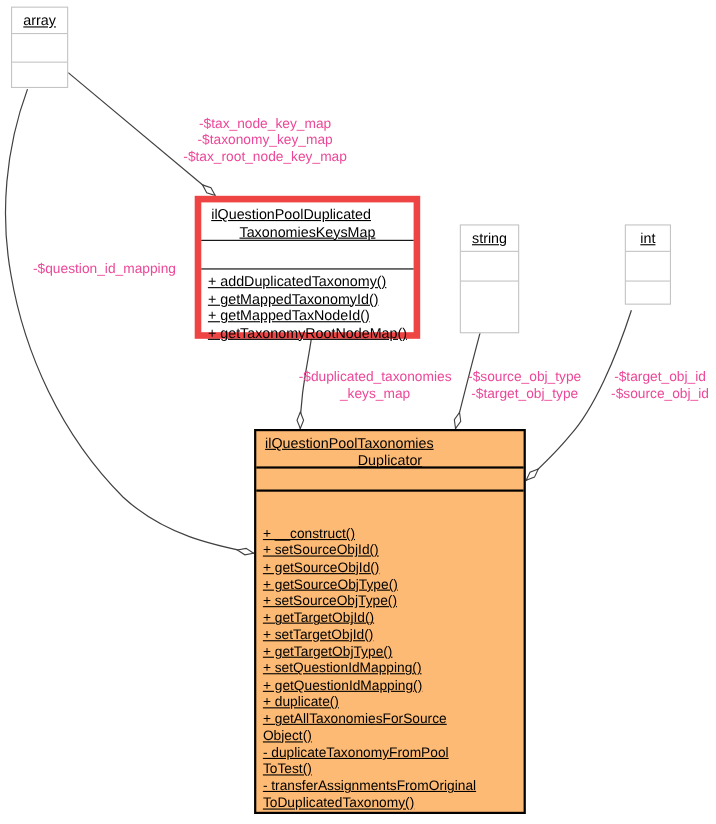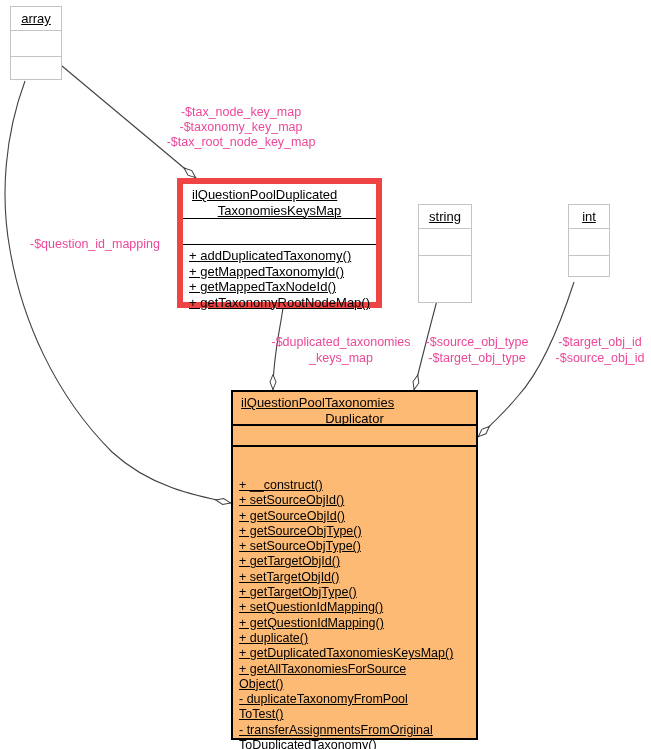--- a/index.html
+++ b/index.html
@@ -97,21 +97,20 @@
         <div>+ setSourceObjId()</div>
         <div>+ getSourceObjId()</div>
         <div>+ getSourceObjType()</div>
         <div>+ setSourceObjType()</div>
         <div>+ getTargetObjId()</div>
         <div>+ setTargetObjId()</div>
         <div>+ getTargetObjType()</div>
         <div>+ setQuestionIdMapping()</div>
         <div>+ getQuestionIdMapping()</div>
         <div>+ duplicate()</div>
-        <div>+ getDuplicatedTaxonomiesKeysMap()</div>
         <div>+ getAllTaxonomiesForSource</div>
         <div>Object()</div>
         <div>- duplicateTaxonomyFromPool</div>
         <div>ToTest()</div>
         <div>- transferAssignmentsFromOriginal</div>
         <div>ToDuplicatedTaxonomy()</div>
       </div>
   </div>
 
   <div class="elabel center l-tax" style="left:157px; top:105px; width:168px">

